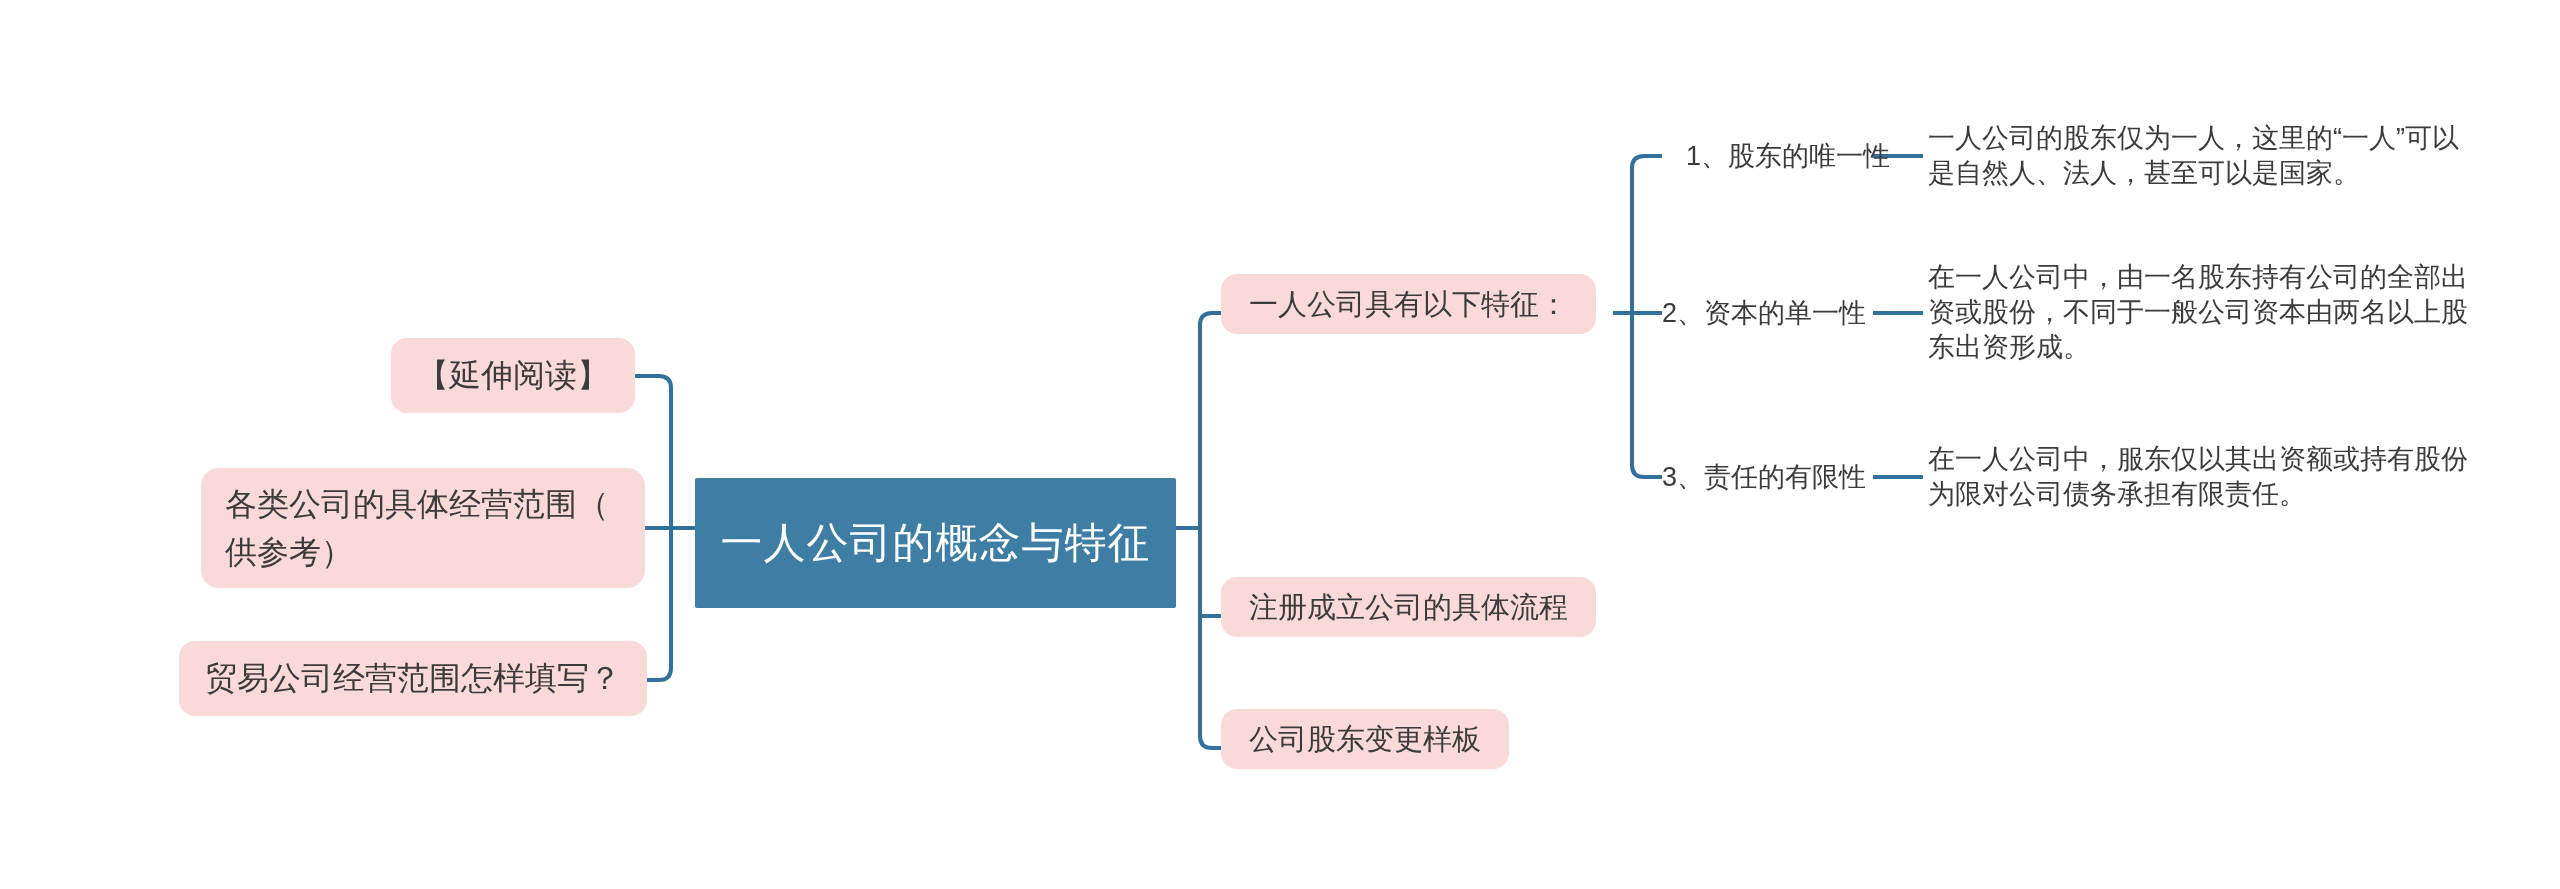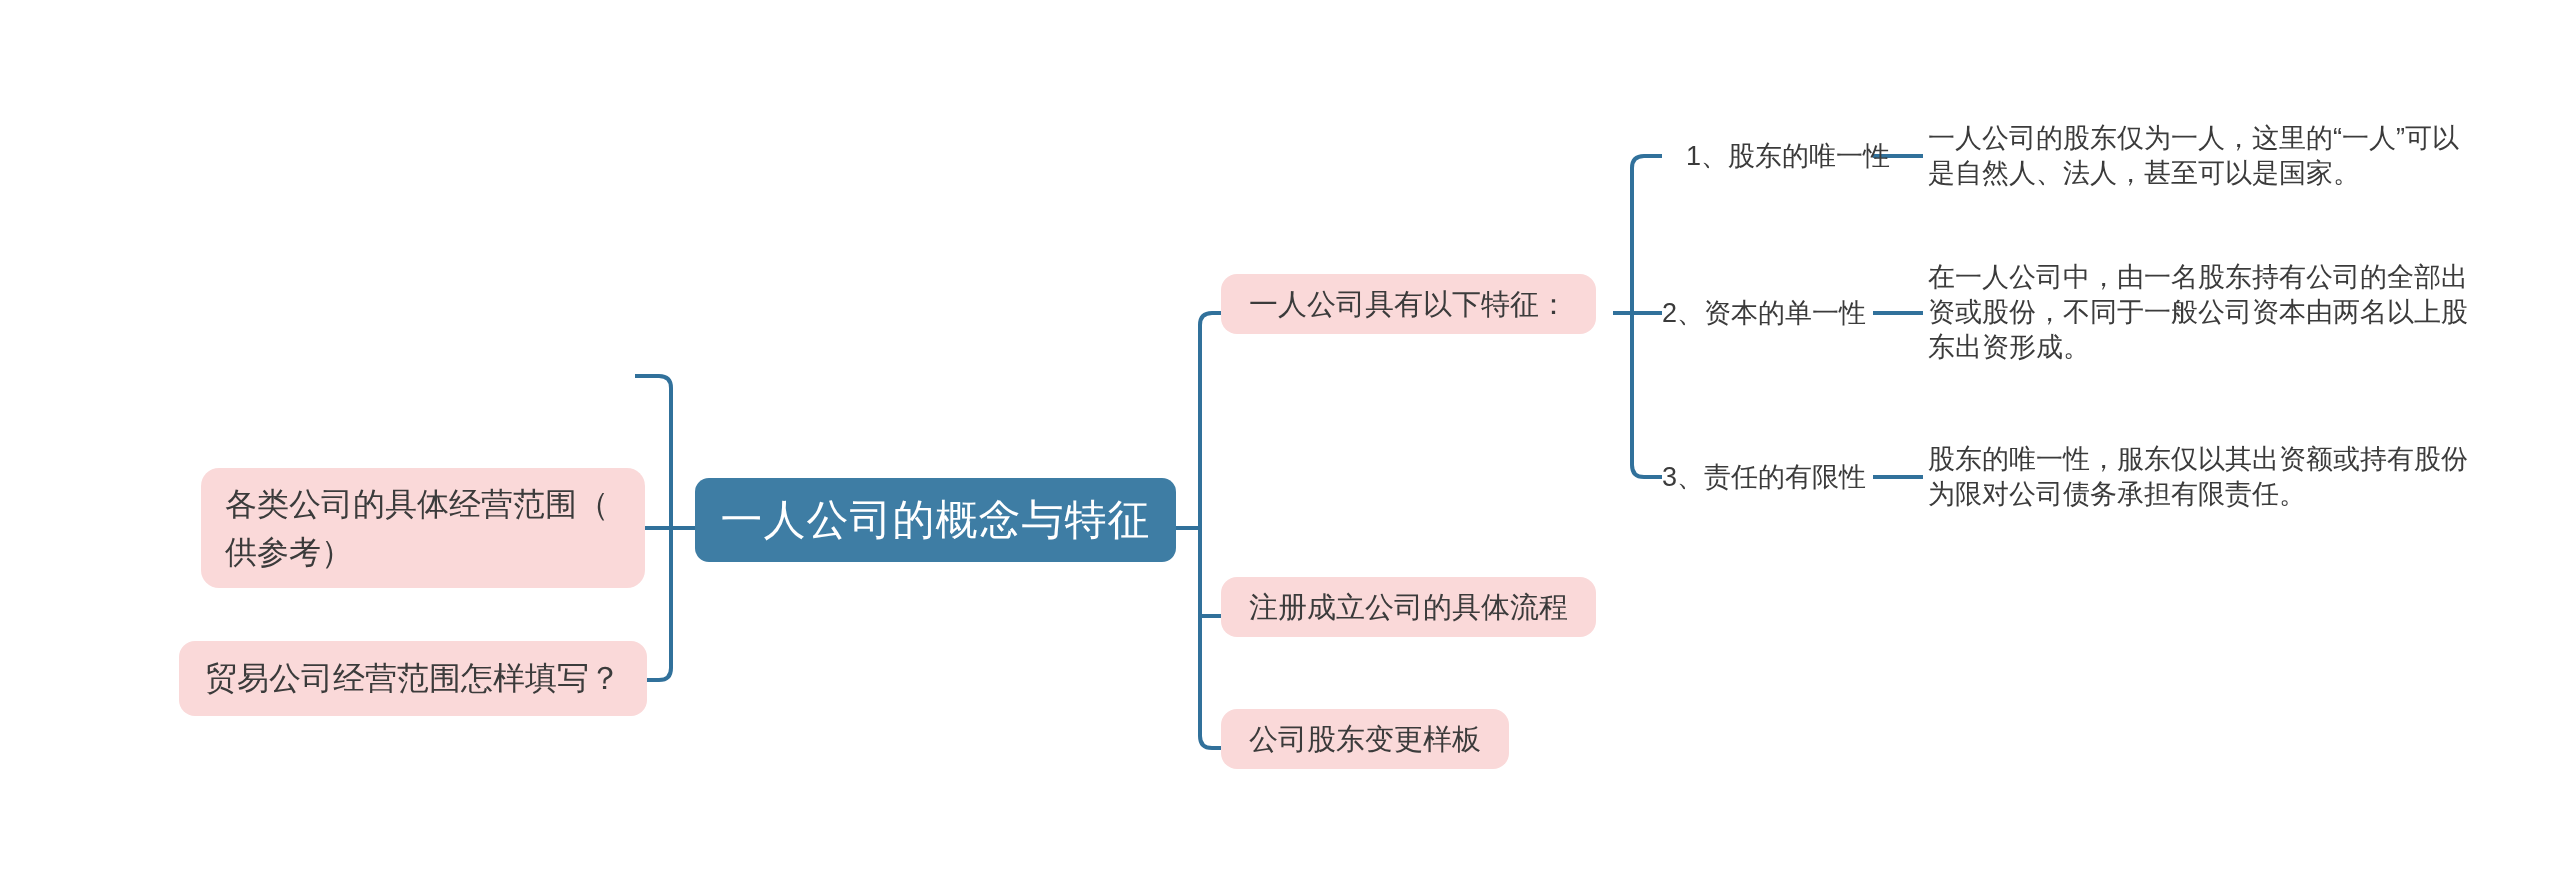--- a/index.html
+++ b/index.html
@@ -31,24 +31,24 @@
     width:444px;
     padding:12px 24px;
     line-height:48px;
     word-break:break-all;
     line-break:anywhere;
     border-radius:18px;
   }
   .root-node{
     position:absolute;
     left:695px;top:478px;
-    width:481px;height:84px;
+    width:481px;height:130px;
     background:var(--node-fill,#3E7DA4);
     color:var(--node-text,#fff);
-    border-radius:14px;
+    border-radius:2px;
     display:flex;align-items:center;justify-content:center;
     font-size:42px;
     letter-spacing:1px;
     white-space:nowrap;
   }
   .subitem{
     position:absolute;
     left:1662px;
     transform:translateY(-50%);
     font-size:27px;
@@ -89,20 +89,21 @@
       <path d="M 1662 156 H 1644 Q 1632 156 1632 168 V 465 Q 1632 477 1644 477 H 1662"></path>
 
       <path d="M 1873 156 H 1923"></path>
       <path d="M 1873 313 H 1923"></path>
       <path d="M 1873 477 H 1923"></path>
     </g>
   </svg>
 
   <div class="root-node">一人公司的概念与特征</div>
 
+  <div class="node pink" style="right:1925px;top:338px;">【延伸阅读】</div>
 
   <div class="node pink wrap" style="right:1915px;top:468px;">各类公司的具体经营范围（供参考）</div>
 
   <div class="node pink" style="right:1913px;top:641px;">贸易公司经营范围怎样填写？</div>
 
   <div class="node pink rside" style="left:1221px;top:274px;">一人公司具有以下特征：</div>
 
   <div class="node pink rside" style="left:1221px;top:577px;">注册成立公司的具体流程</div>
 
   <div class="node pink rside" style="left:1221px;top:709px;">公司股东变更样板</div>
@@ -110,15 +111,15 @@
   <div class="subitem" style="top:156px;margin-left:24px;">1、股东的唯一性</div>
 
   <div class="subitem" style="top:313px;">2、资本的单一性</div>
 
   <div class="subitem" style="top:477px;">3、责任的有限性</div>
 
   <div class="note" style="top:260px;">在一人公司中，由一名股东持有公司的全部出资或股份，不同于一般公司资本由两名以上股东出资形成。</div>
 
   <div class="note" style="top:121px;">一人公司的股东仅为一人，这里的“一人”可以是自然人、法人，甚至可以是国家。</div>
 
-  <div class="note" style="top:442px;">股东的唯一性，服东仅以其出资额或持有股份为限对公司债务承担有限责任。</div>
+  <div class="note" style="top:442px;">在一人公司中，服东仅以其出资额或持有股份为限对公司债务承担有限责任。</div>
 
 </div>
 
 </body></html>

